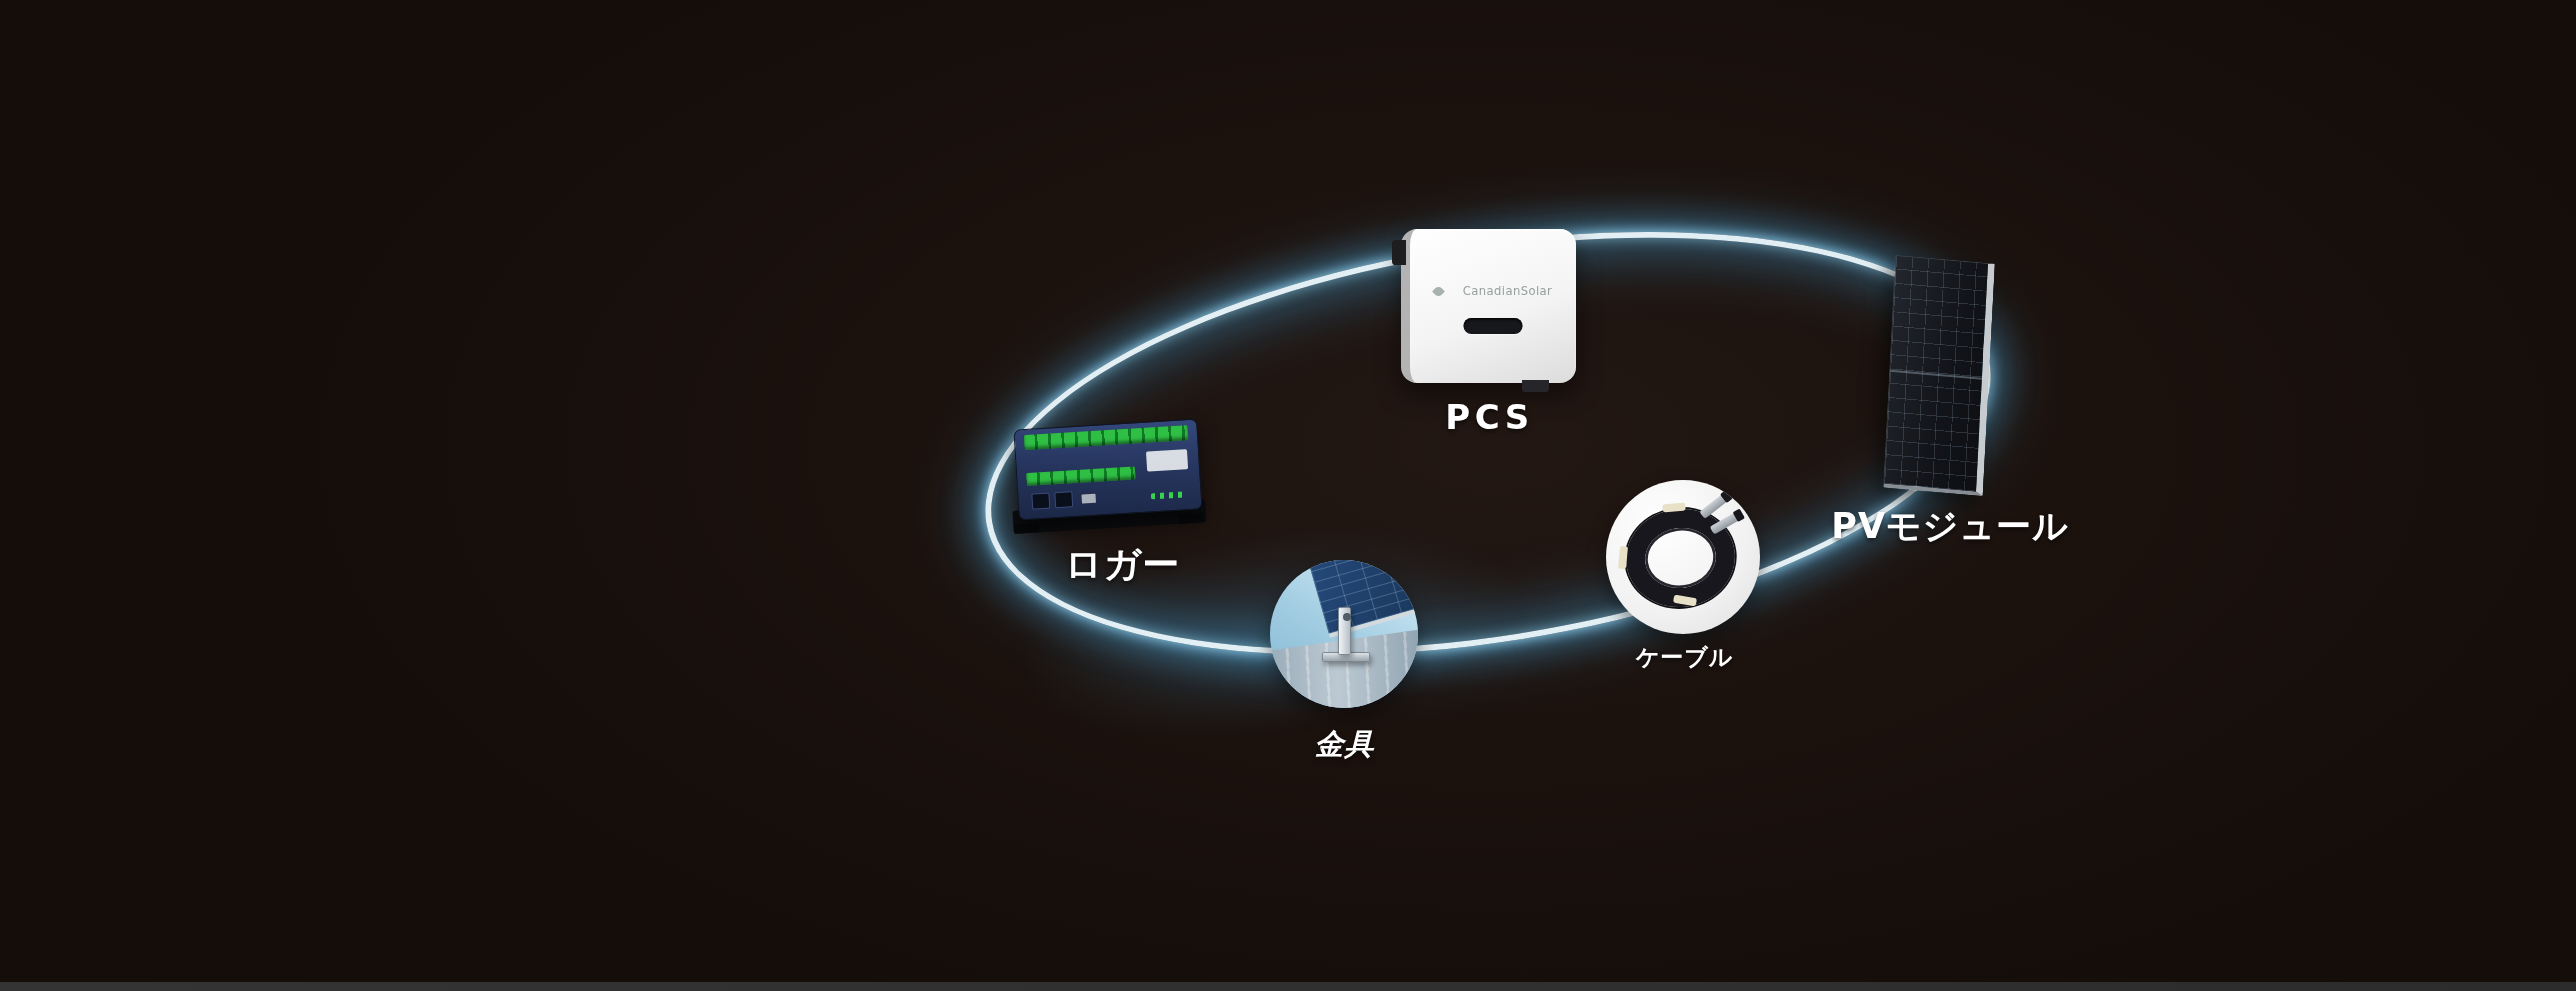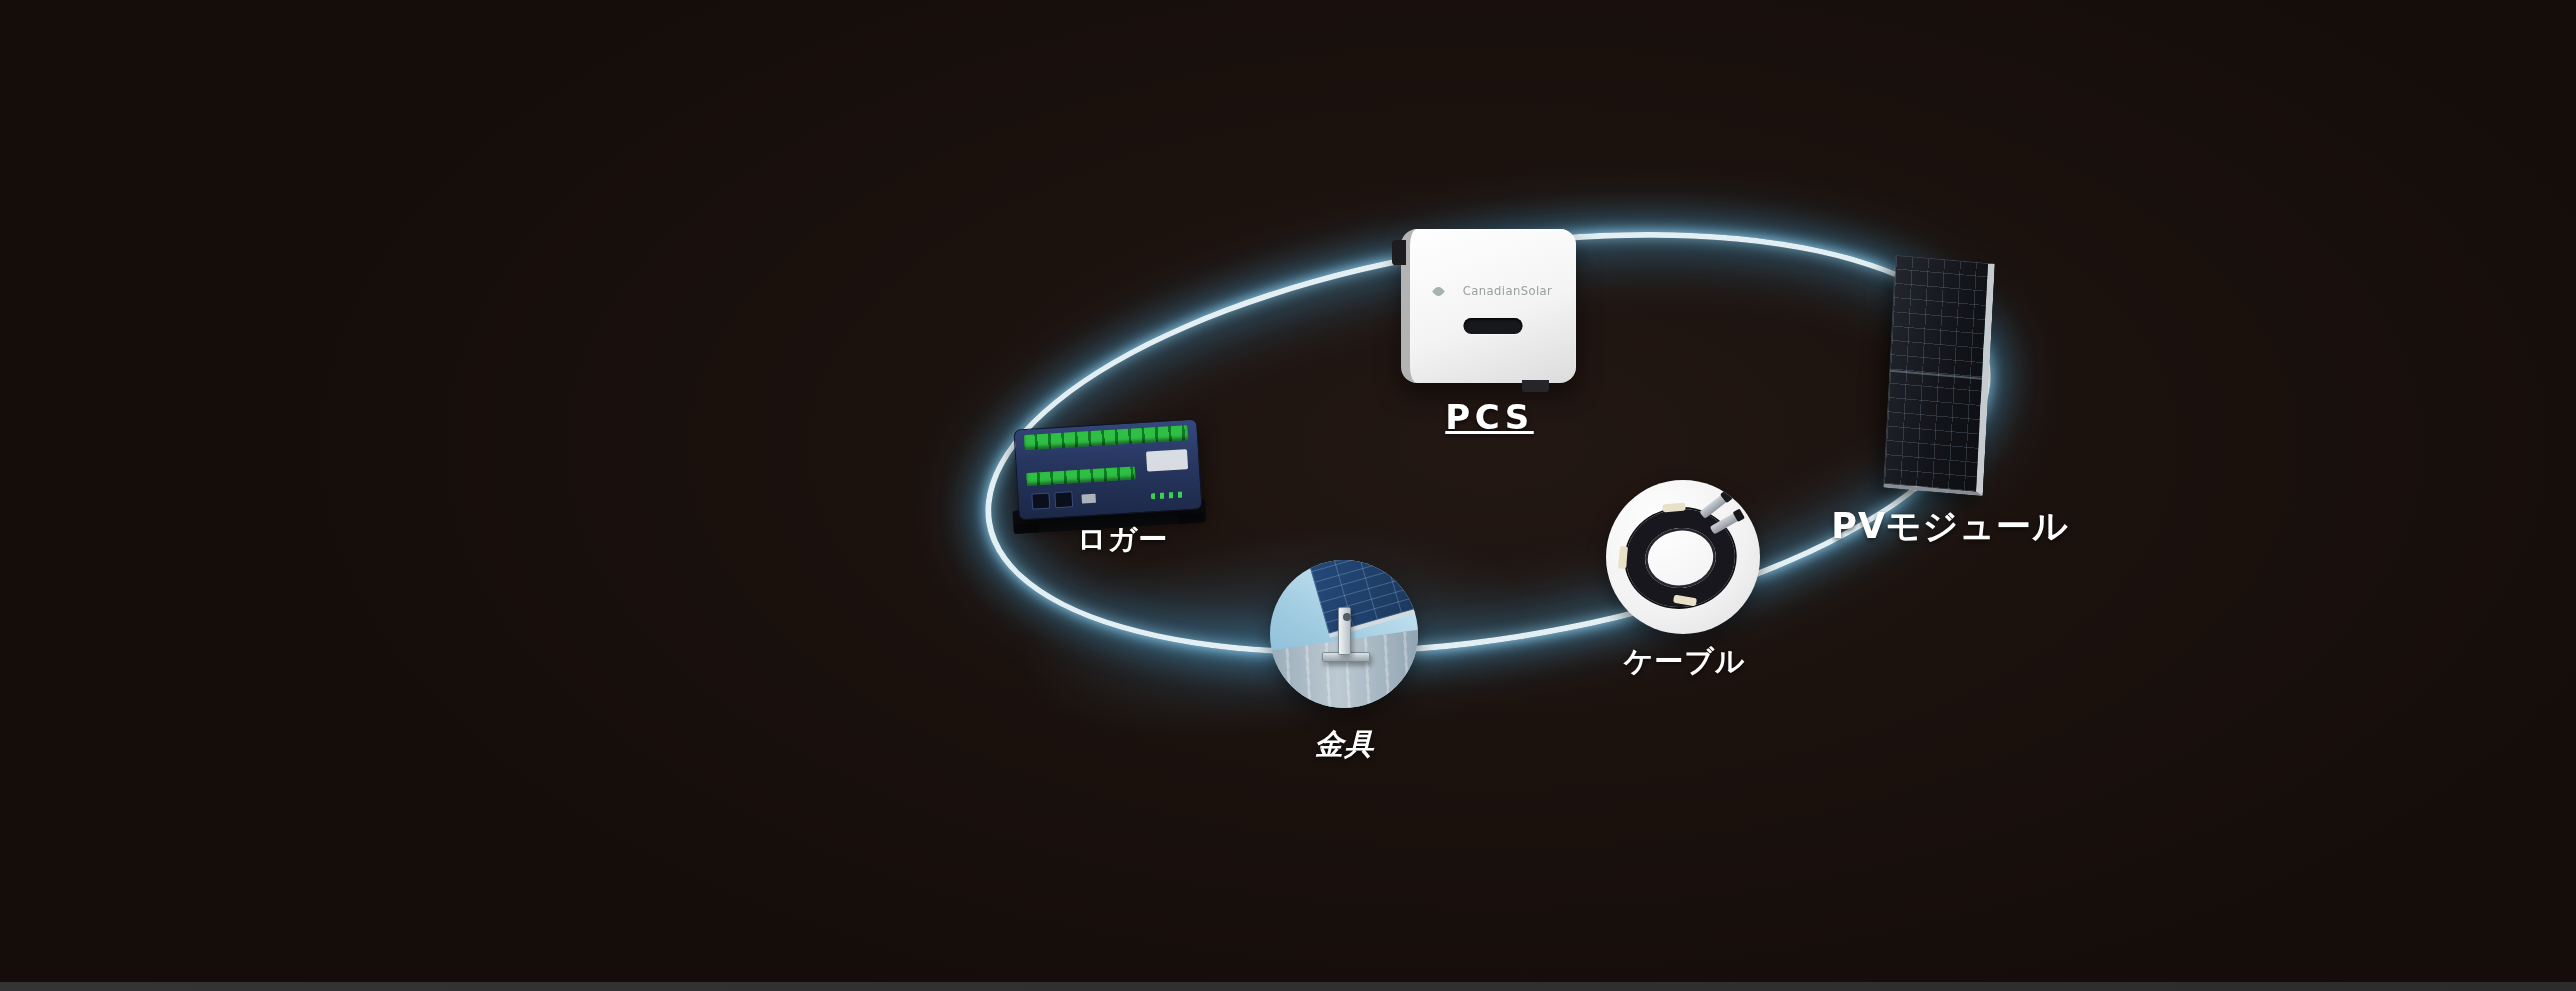--- a/index.html
+++ b/index.html
@@ -34,25 +34,25 @@
     border-radius:50%;
     background: radial-gradient(closest-side, rgba(90,190,250,.16), rgba(90,190,250,0) 72%);
     transform: rotate(-9deg);
   }
 
   
   .label{
     position:absolute; color:#ffffff; font-weight:bold; text-align:center;
     letter-spacing:0.9px; text-shadow:0 1.8px 5.4px rgba(0,0,0,.6);
   }
-  .label-pcs   { left:1382px; top:397px; width:215px; font-size:34px; letter-spacing:4.5px;text-decoration:underline; }
+  .label-pcs   { left:1382px; top:397px; width:215px; font-size:34px; letter-spacing:4.5px; }
   .label-pv    { left:1789px; top:503px; width:322px; font-size:35px; }
-  .label-cable { left:1577px; top:642px; width:215px; font-size:29px; }
+  .label-cable { left:1577px; top:642px; width:215px; font-size:23px; }
   .label-kanagu{ left:1255px; top:725px; width:179px; font-size:29px;font-style:italic; }
-  .label-logger{ left:1033px; top:520px; width:179px; font-size:29px; }
+  .label-logger{ left:1033px; top:540px; width:179px; font-size:37px; }
 
   
   .pcs-body{
     position:absolute; left:1401px; top:229px; width:175px; height:154px;
     background: linear-gradient(160deg,#ffffff 0%, #f4f4f4 55%, #dcdcdc 100%);
     border-radius:16px;
     border-left:9px solid #b3b3b3;
     box-shadow: 0 10.7px 23px rgba(0,0,0,.5), inset 0 1.8px 1.8px rgba(255,255,255,.9);
   }
   .pcs-mount-tab{

